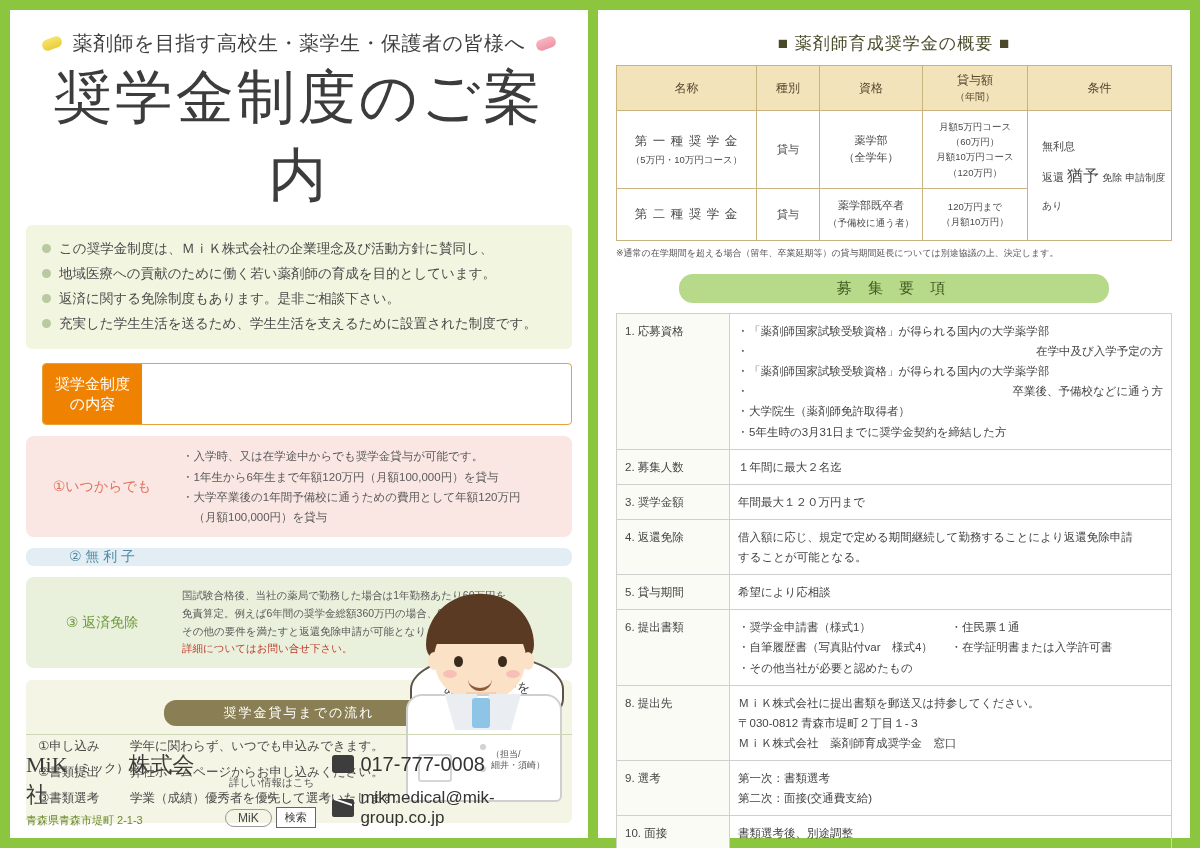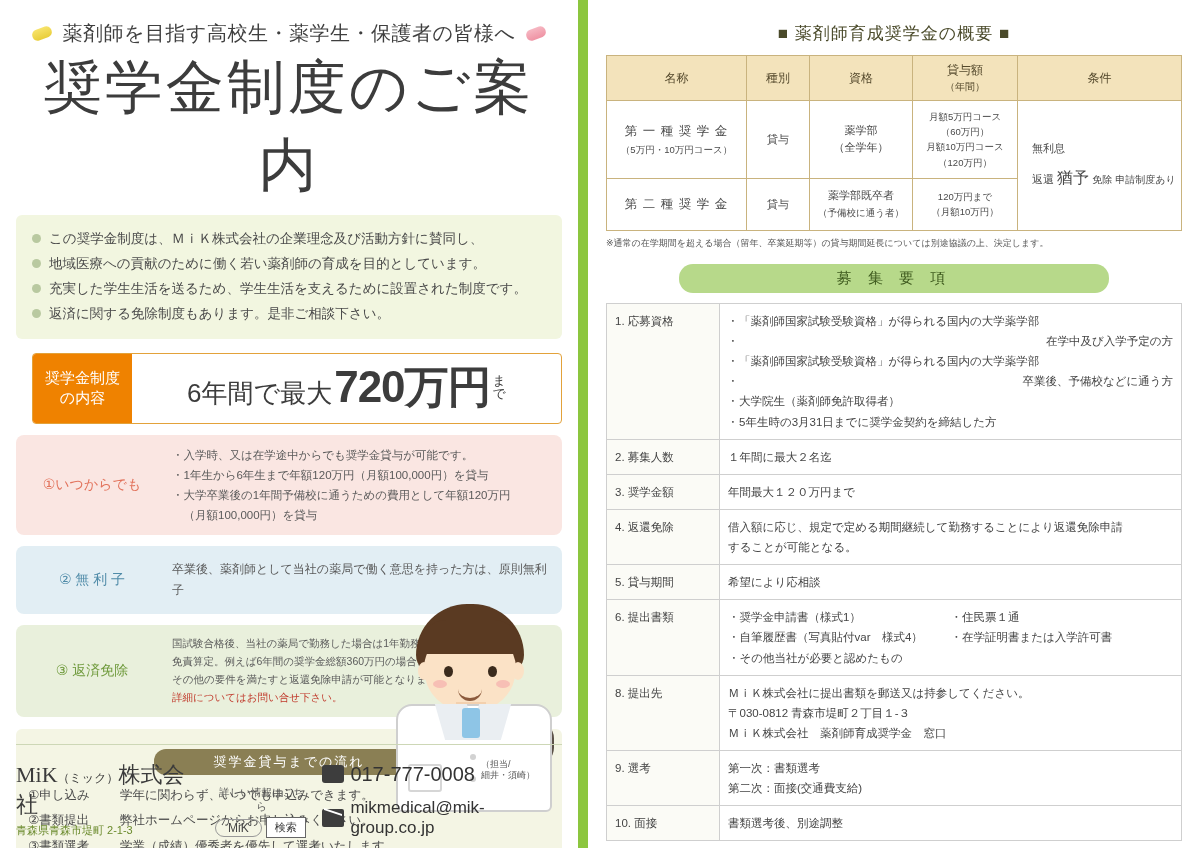--- a/index.html
+++ b/index.html
@@ -6,20 +6,21 @@
   body{
     width:1200px;height:848px;
     background:#8cc63f;
     font-family:"Liberation Sans","DejaVu Sans",sans-serif;
     overflow:hidden;
     position:relative;
   }
   .page{
     position:absolute;inset:0;
     display:flex;
+    padding:10px;
     box-sizing:border-box;
     gap:10px;
   }
   .panel{
     background:#ffffff;
     box-sizing:border-box;
     position:relative;
   }
   .left{width:578px;padding:14px 16px 0 16px;}
   .right{flex:1;padding:18px 18px 0 18px;}
@@ -222,58 +223,47 @@
       <div class="row">
           <span class="dot"></span>
           <span>この奨学金制度は、ＭｉＫ株式会社の企業理念及び活動方針に賛同し、</span>
         </div>
       <div class="row">
           <span class="dot"></span>
           <span>地域医療への貢献のために働く若い薬剤師の育成を目的としています。</span>
         </div>
       <div class="row">
           <span class="dot"></span>
-          <span>充実した学生生活を送るため、学生生活を支えるために設置された制度です。</span>
+          <span>返済に関する免除制度もあります。是非ご相談下さい。</span>
         </div>
       <div class="row">
           <span class="dot"></span>
-          <span>返済に関する免除制度もあります。是非ご相談下さい。</span>
+          <span>充実した学生生活を送るため、学生生活を支えるために設置された制度です。</span>
         </div>
     </div>
 
     <div class="amountbar">
       <div class="lbl">
         <span>奨学金制度</span>
         <span>の内容</span>
-      </div>
-      <div class="val">
-        <span class="v1">6年間で最大</span>
-        <span class="v2">720万円</span>
-        <span class="v3">
-          <span>ま</span><br>
-          <span>で</span>
-        </span>
       </div>
     </div>
 
     <div class="feat f1">
       <div class="fl">①いつからでも</div>
       <div class="fr">
         <div>・入学時、又は在学途中からでも奨学金貸与が可能です。</div>
         <div>・1年生から6年生まで年額120万円（月額100,000円）を貸与</div>
         <div>・大学卒業後の1年間予備校に通うための費用として年額120万円</div>
         <div>　（月額100,000円）を貸与</div>
       </div>
     </div>
 
     <div class="feat f2">
       <div class="fl">② 無 利 子</div>
-      <div class="fr">
-        <div>卒業後、薬剤師として当社の薬局で働く意思を持った方は、原則無利子</div>
-      </div>
     </div>
 
     <div class="feat f3">
       <div class="fl">③ 返済免除</div>
       <div class="fr">
         <div>国試験合格後、当社の薬局で勤務した場合は1年勤務あたり60万円を</div>
         <div>免責算定。例えば6年間の奨学金総額360万円の場合、6年勤務または</div>
         <div>その他の要件を満たすと返還免除申請が可能となります。</div>
         <div class="small">詳細についてはお問い合せ下さい。</div>
       </div>

